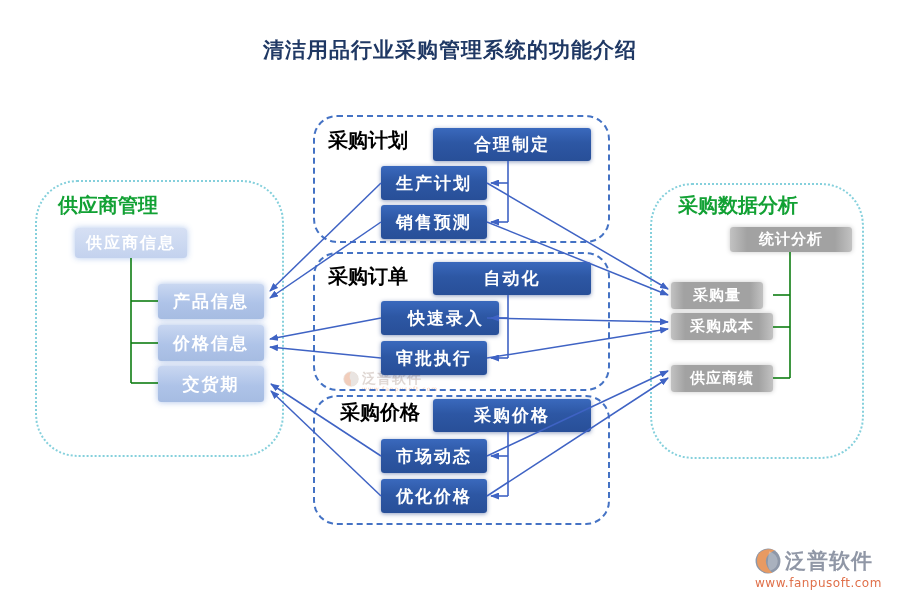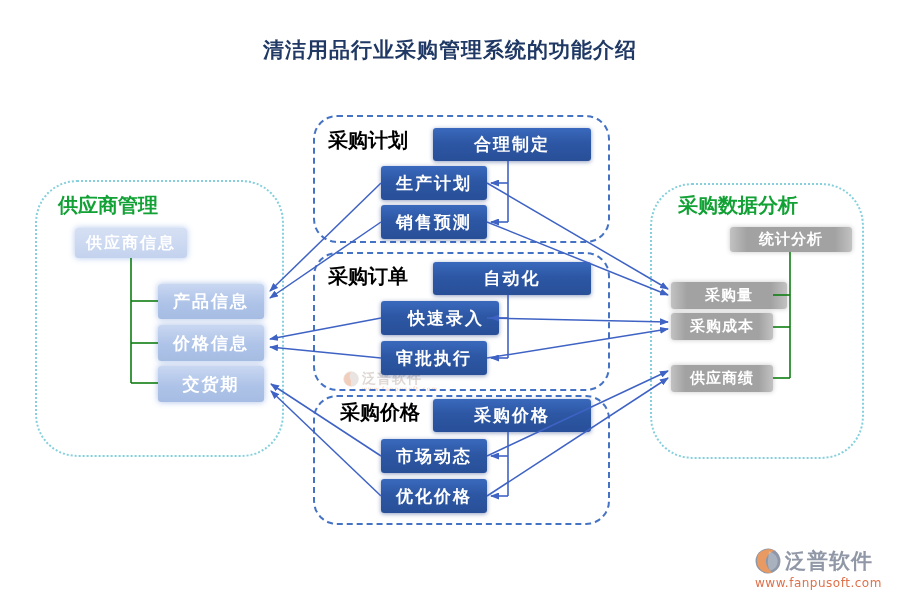--- a/index.html
+++ b/index.html
@@ -59,21 +59,21 @@
   
   .b-order-root{left:433px;top:262px;width:158px;height:33px;}
   .b-fast-entry{left:381px;top:301px;width:106px;height:34px;padding-left:12px;}
   .b-approve{left:381px;top:341px;width:106px;height:34px;}
   
   .b-price-root{left:433px;top:399px;width:158px;height:33px;}
   .b-market{left:381px;top:439px;width:106px;height:34px;}
   .b-optimize{left:381px;top:479px;width:106px;height:34px;}
   
   .b-stat{left:730px;top:227px;width:122px;height:25px;}
-  .b-volume{left:671px;top:282px;width:116px;height:27px;}
+  .b-volume{left:671px;top:282px;width:92px;height:27px;}
   .b-cost{left:671px;top:313px;width:102px;height:27px;}
   .b-perf{left:671px;top:365px;width:102px;height:27px;}
   
   #wires{position:absolute;left:0;top:0;width:900px;height:600px;z-index:4;pointer-events:none;}
   
   .watermark{left:343px;top:371px;z-index:1;opacity:.45;display:flex;align-items:flex-start;}
   .watermark .wm-txt{font-size:14px;font-weight:bold;color:#b9a79e;letter-spacing:1px;line-height:14px;}
   .watermark .wm-sub{font-size:6px;color:#e2926a;letter-spacing:1px;line-height:8px;}
   
   .logo{left:755px;top:547px;z-index:3;}

